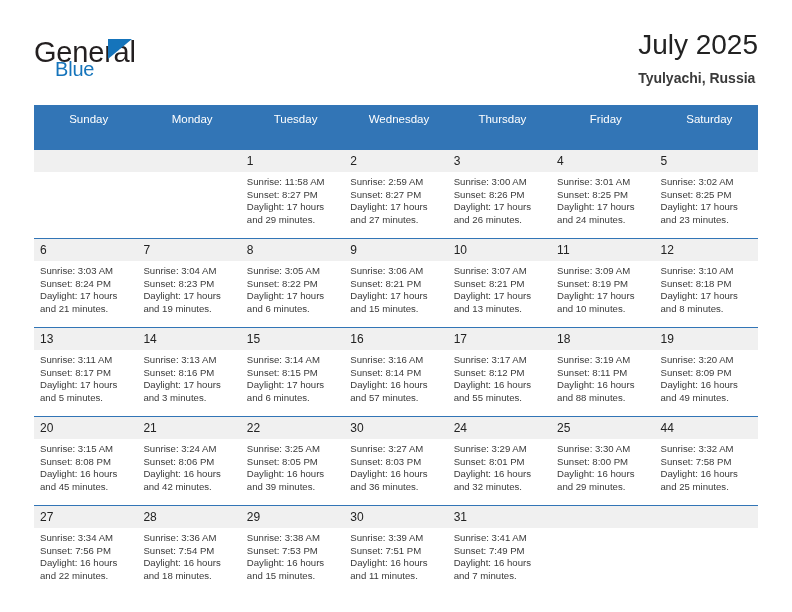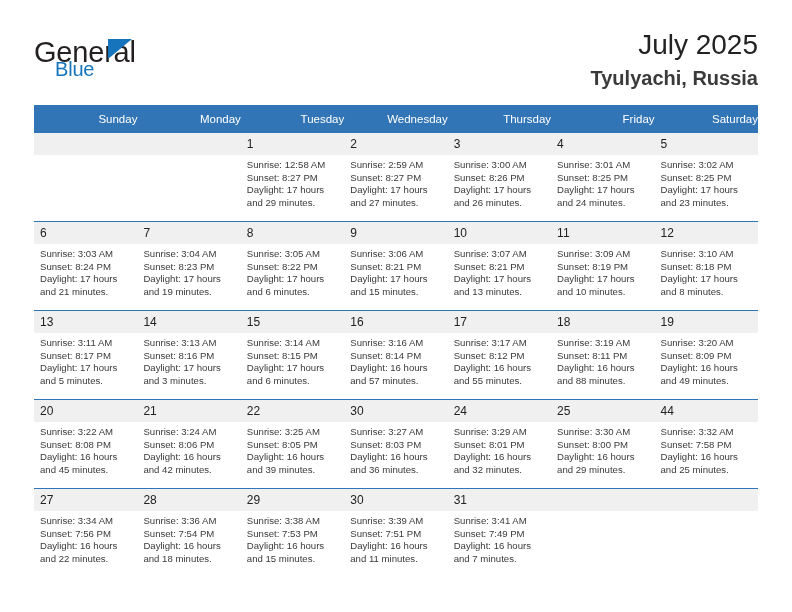--- a/index.html
+++ b/index.html
@@ -61,31 +61,31 @@
     font-size: 20px;
     letter-spacing: -0.2px;
     color: #1574bb;
     font-family: "Liberation Sans", sans-serif;
   }
 
   .title-block {
     position: absolute;
     right: 0;
     top: 0;
-    text-align: right;
+    text-align: left;
   }
   .month-title {
     font-size: 28px;
     font-weight: normal;
     color: #222222;
     line-height: 34px;
     white-space: nowrap;
   }
   .location {
-    font-size: 20px;
+    font-size: 14px;
     font-weight: bold;
     color: #3a3a3a;
     line-height: 20px;
     margin-top: 6px;
     white-space: nowrap;
   }
 
   
   .calendar {
     position: absolute;
@@ -93,22 +93,22 @@
     top: 105px;
     width: 724px;
     border-collapse: collapse;
     table-layout: fixed;
   }
   .calendar th {
     background: #3275b6;
     color: #ffffff;
     font-size: 11.5px;
     font-weight: normal;
-    text-align: right;
-    padding: 5px 0 5px 6px;
+    text-align: center;
+    padding: 5px 0 22px 6px;
     height: 18px;
     border: none;
   }
   .calendar td {
     vertical-align: top;
     padding: 0;
     border: none;
     border-top: 1.5px solid #3275b6;
     height: 88px;
     width: 103.4px;
@@ -178,21 +178,21 @@
         <tr class="week-row">
           <td>
             <div class="daynum empty"></div>
           </td>
           <td>
             <div class="daynum empty"></div>
           </td>
           <td>
             <div class="daynum">1</div>
             <div class="detail">
-              <div>Sunrise: 12:58 AM</div>
+              <div>Sunrise: 11:58 AM</div>
               <div>Sunset: 8:27 PM</div>
               <div>Daylight: 17 hours</div>
               <div>and 29 minutes.</div>
             </div>
           </td>
           <td>
             <div class="daynum">2</div>
             <div class="detail">
               <div>Sunrise: 2:59 AM</div>
               <div>Sunset: 8:27 PM</div>
@@ -355,21 +355,21 @@
               <div>Sunset: 8:09 PM</div>
               <div>Daylight: 16 hours</div>
               <div>and 49 minutes.</div>
             </div>
           </td>
         </tr>
         <tr class="week-row">
           <td>
             <div class="daynum">20</div>
             <div class="detail">
-              <div>Sunrise: 3:22 AM</div>
+              <div>Sunrise: 3:15 AM</div>
               <div>Sunset: 8:08 PM</div>
               <div>Daylight: 16 hours</div>
               <div>and 45 minutes.</div>
             </div>
           </td>
           <td>
             <div class="daynum">21</div>
             <div class="detail">
               <div>Sunrise: 3:24 AM</div>
               <div>Sunset: 8:06 PM</div>

